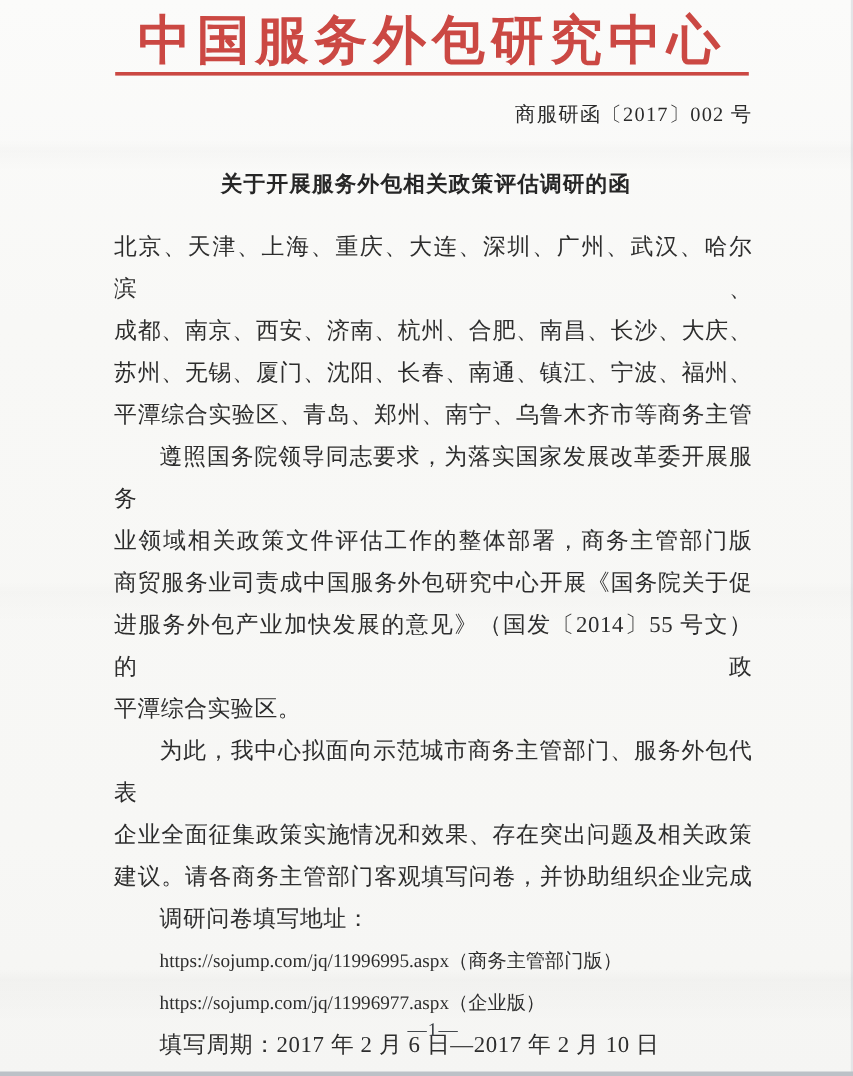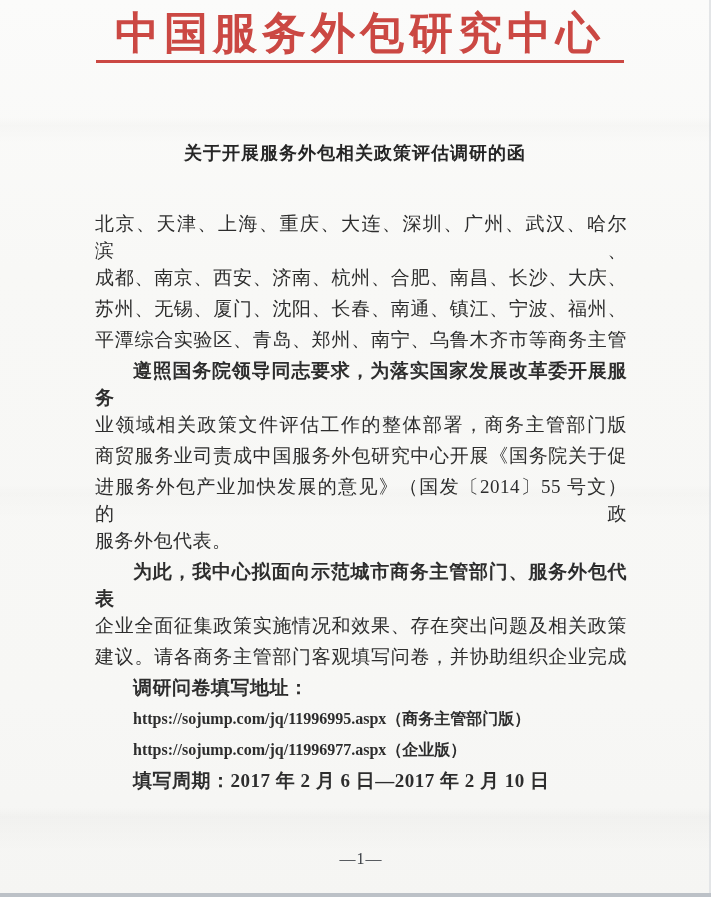--- a/index.html
+++ b/index.html
@@ -82,28 +82,27 @@
     font-family: "Liberation Sans", "DejaVu Sans", sans-serif;
     white-space: nowrap;
   }
 
   .letter-body {
     position: absolute;
     top: 189px;
     left: 95px;
     width: 532px;
     font-size: 19px;
-    line-height: 27px;
+    line-height: 35px;
     color: #2d2d2d;
     letter-spacing: 0.5px;
-    margin-top: 21px;
   }
   .line { min-height: 31px; white-space: nowrap; }
   .jl { text-align: justify; text-align-last: justify; white-space: normal; }
-  .ind { text-indent: 38px; font-weight: bold; }
+  .ind { text-indent: 38px; }
   .url-line { font-size: 16px; letter-spacing: 0; }
 
   .page-number {
     position: absolute;
     top: 850px;
     left: 95px;
     width: 532px;
     text-align: center;
     font-size: 16px;
     color: #3c4046;
@@ -112,35 +111,36 @@
 </style>
 </head>
 <body>
 
 <div class="page">
 
   <div class="org-title">中国服务外包研究中心</div>
 
   <div class="header-rule"></div>
 
+  <div class="doc-number">商服研函〔2017〕002 号</div>
 
   <div class="letter-title">关于开展服务外包相关政策评估调研的函</div>
 
   <div class="letter-body">
 
     <div class="line jl">北京、天津、上海、重庆、大连、深圳、广州、武汉、哈尔滨、</div>
     <div class="line jl">成都、南京、西安、济南、杭州、合肥、南昌、长沙、大庆、</div>
     <div class="line jl">苏州、无锡、厦门、沈阳、长春、南通、镇江、宁波、福州、</div>
     <div class="line jl">平潭综合实验区、青岛、郑州、南宁、乌鲁木齐市等商务主管</div>
 
     <div class="line jl ind">遵照国务院领导同志要求，为落实国家发展改革委开展服务</div>
     <div class="line jl">业领域相关政策文件评估工作的整体部署，商务主管部门版</div>
     <div class="line jl">商贸服务业司责成中国服务外包研究中心开展《国务院关于促</div>
     <div class="line jl">进服务外包产业加快发展的意见》（国发〔2014〕55 号文）的政</div>
-    <div class="line">服务外包代表。</div>
+    <div class="line">平潭综合实验区。</div>
 
     <div class="line jl ind">为此，我中心拟面向示范城市商务主管部门、服务外包代表</div>
     <div class="line jl">企业全面征集政策实施情况和效果、存在突出问题及相关政策</div>
     <div class="line jl">建议。请各商务主管部门客观填写问卷，并协助组织企业完成</div>
 
     <div class="line ind">调研问卷填写地址：</div>
     <div class="line ind url-line">https://sojump.com/jq/11996995.aspx（商务主管部门版）</div>
     <div class="line ind url-line">https://sojump.com/jq/11996977.aspx（企业版）</div>
     <div class="line ind">填写周期：2017 年 2 月 6 日—2017 年 2 月 10 日</div>
 

